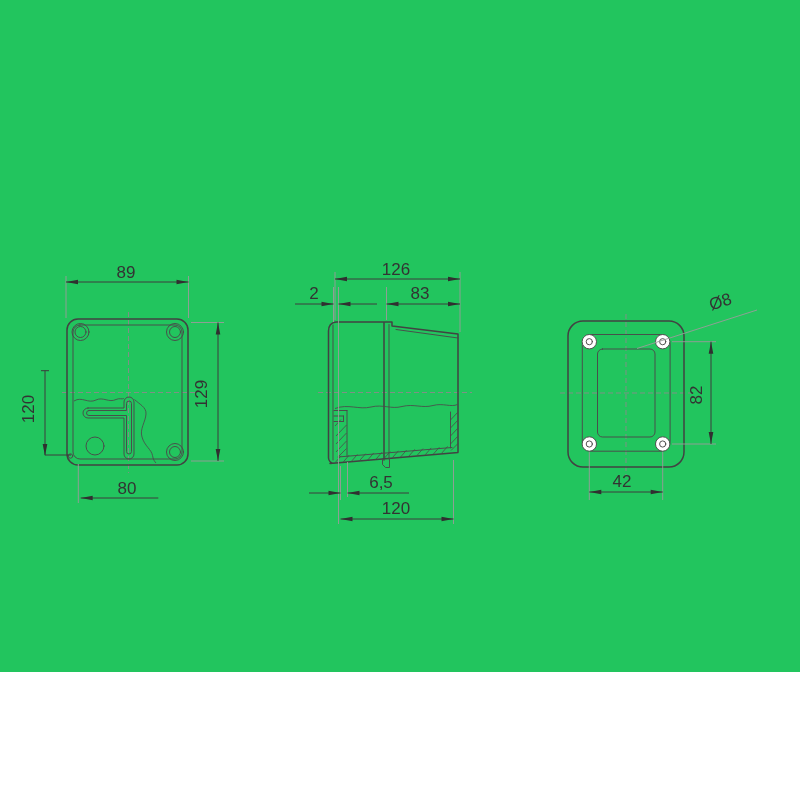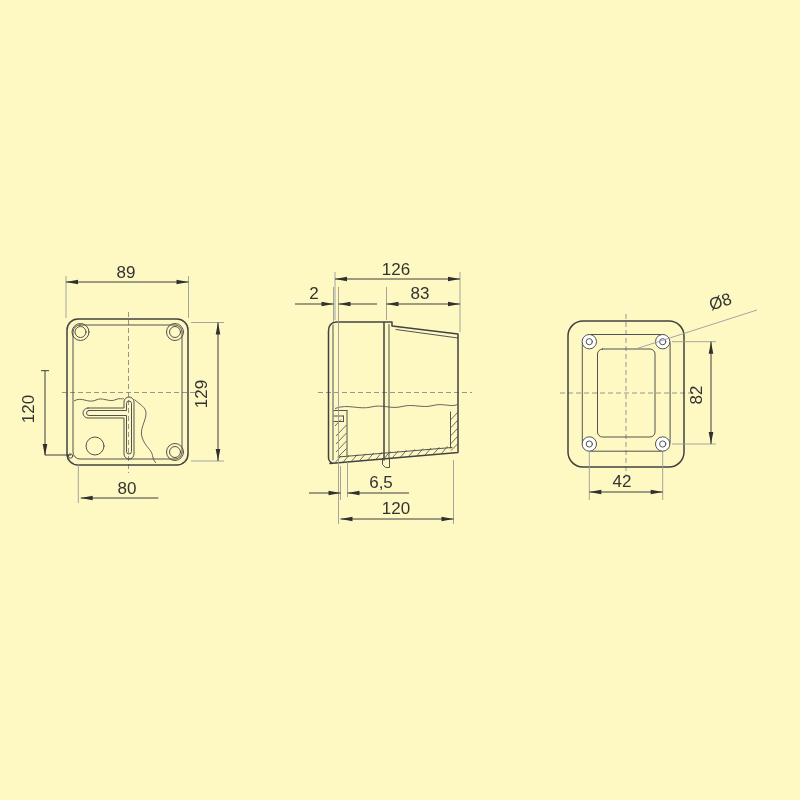--- a/index.html
+++ b/index.html
@@ -1,16 +1,16 @@
 <!DOCTYPE html>
 <html><head>
 <meta charset="utf-8">
 <style>
   html,body{margin:0;padding:0;background:#ffffff;width:800px;height:800px;overflow:hidden;}
-  .stage{width:800px;height:800px;background:#fef9c3;position:relative;}
+  .stage{width:800px;height:672px;background:#22c55e;position:relative;}
   svg{display:block;}
   .ol  {stroke:#424242;stroke-width:1.5;fill:none;stroke-linecap:round;stroke-linejoin:round;}
   .il  {stroke:#4a4a4a;stroke-width:0.95;fill:none;stroke-linecap:round;stroke-linejoin:round;}
   .ilw {stroke:#4a4a4a;stroke-width:0.95;fill:#ffffff;}
   .ext {stroke:#9b9b9b;stroke-width:0.9;fill:none;}
   .dim {stroke:#3c3c3c;stroke-width:1;fill:none;}
   .arr {fill:#303030;stroke:none;}
   .cl  {stroke:#8a8a8a;stroke-width:0.9;stroke-dasharray:5 3;fill:none;}
   .wavy{stroke:#4a4a4a;stroke-width:0.85;fill:none;}
   .hat {stroke:#4a4a4a;stroke-width:0.8;fill:none;}

